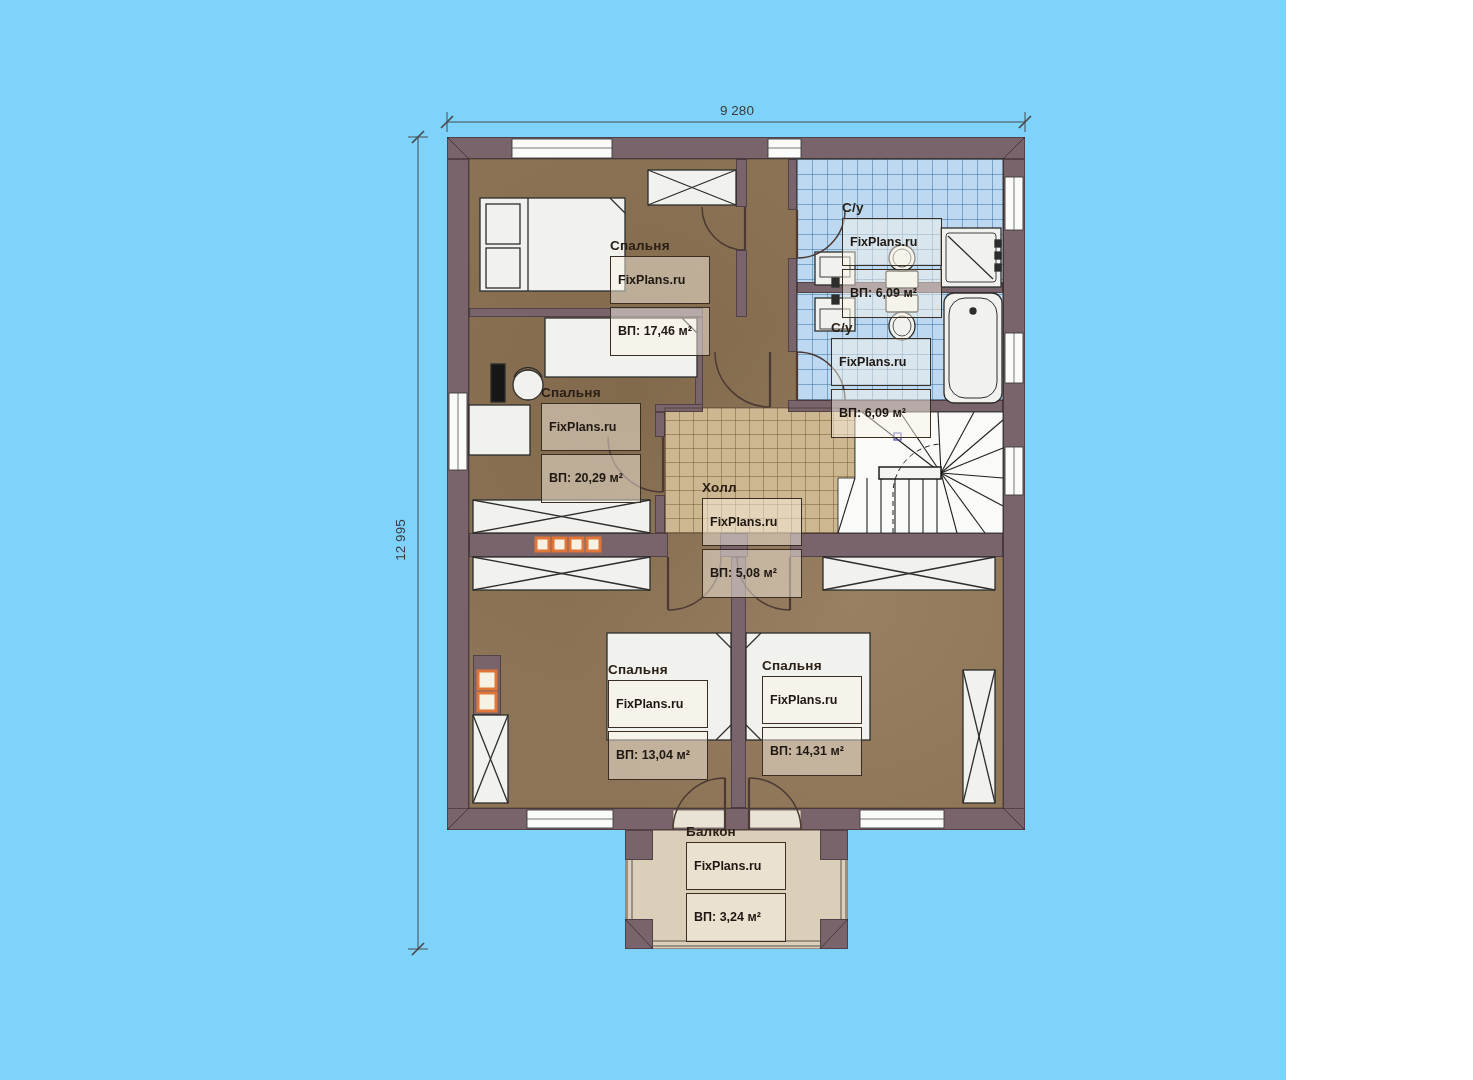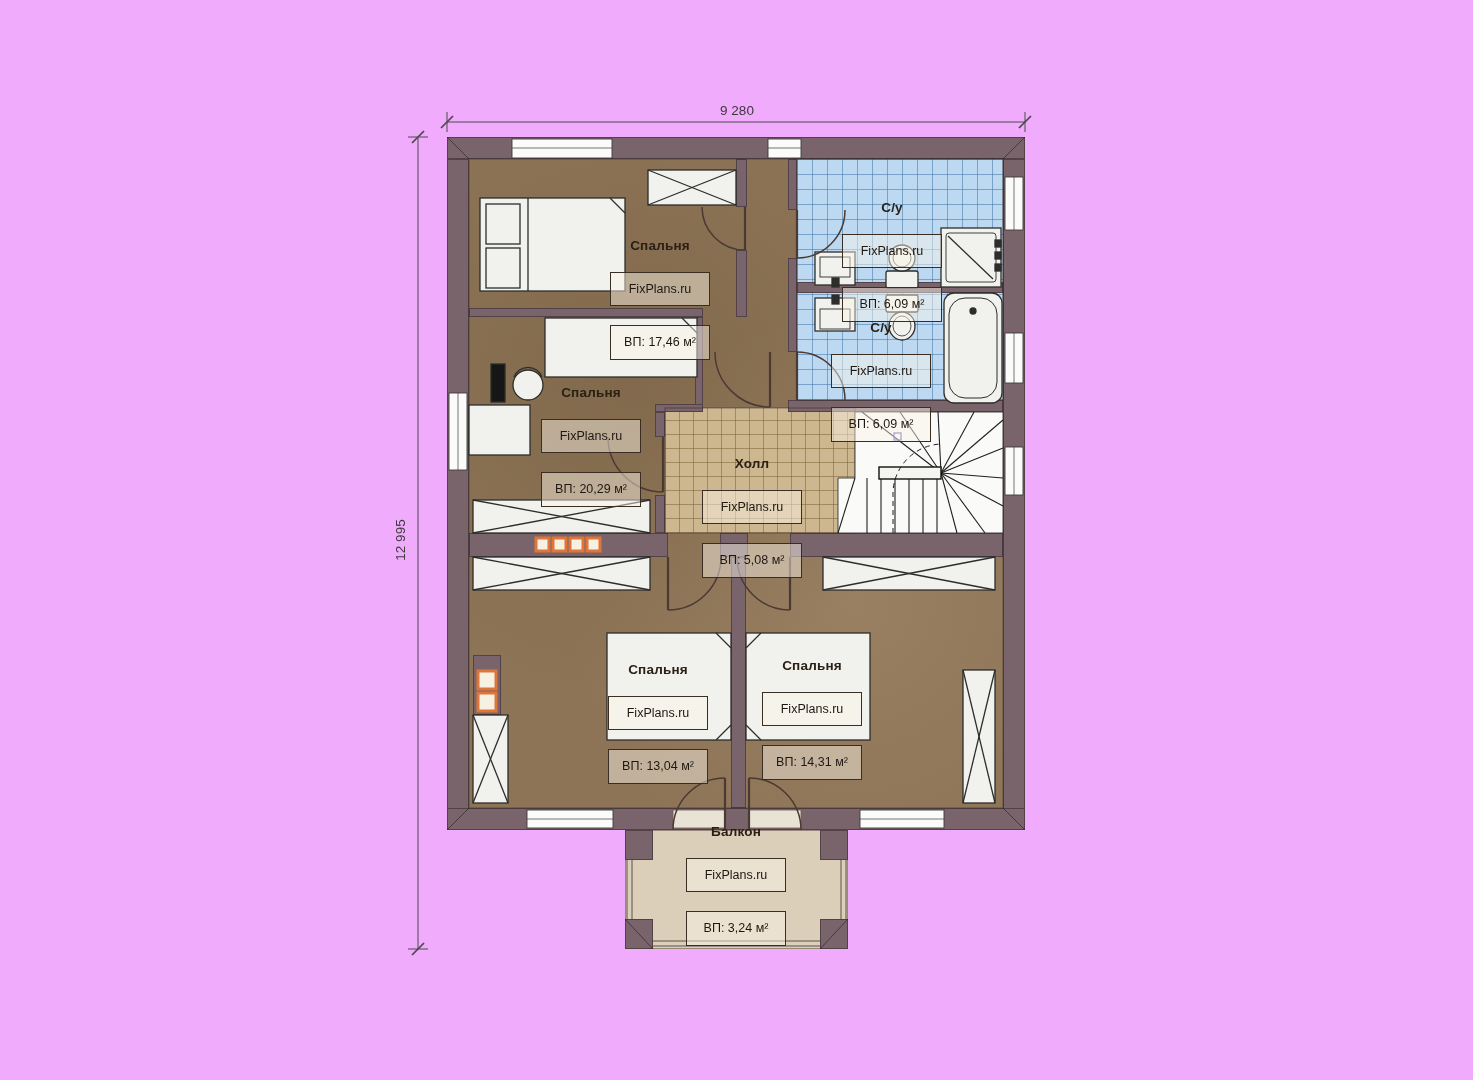--- a/index.html
+++ b/index.html
@@ -1,33 +1,33 @@
 <!DOCTYPE html>
 <html><head>
 <meta charset="utf-8">
 <style>
   html,body{margin:0;padding:0;background:#ffffff;}
-  #canvas{position:relative;width:1473px;height:1080px;background:#f0abfc;overflow:hidden;
+  #canvas{position:relative;width:1286px;height:1080px;background:#7dd3fc;overflow:hidden;
           font-family:"Liberation Sans", sans-serif;}
   .wall{position:absolute;background:#7a646b;box-shadow:inset 0 0 0 1px rgba(50,38,44,.55);}
   .floor-wood{position:absolute;background:#8d7456;
     background-image:radial-gradient(circle at 30% 35%, rgba(60,40,20,.14), transparent 55%),
                      radial-gradient(circle at 72% 68%, rgba(255,230,200,.10), transparent 50%);}
   .floor-bath{position:absolute;background:#bcd9f1;
     background-image:repeating-linear-gradient(0deg, rgba(64,118,168,.55) 0 1px, transparent 1px 15px),
                      repeating-linear-gradient(90deg, rgba(64,118,168,.55) 0 1px, transparent 1px 15px);}
   .floor-hall{position:absolute;background:#cdb790;
     background-image:repeating-linear-gradient(0deg, rgba(118,92,48,.5) 0 1px, transparent 1px 14px),
                      repeating-linear-gradient(90deg, rgba(118,92,48,.5) 0 1px, transparent 1px 14px);}
   .floor-balcony{position:absolute;background:#dbcfba;box-shadow:inset 0 0 0 1px rgba(80,66,58,.5);}
   svg{position:absolute;left:0;top:0;pointer-events:none;}
-  .room-label{position:absolute;transform:translateX(-50%);text-align:center;z-index:30;color:#241b12;}
+  .room-label{position:absolute;transform:translateX(-50%);text-align:left;z-index:30;color:#241b12;}
   .room-name{font-size:13.5px;font-weight:700;color:#2b2015;letter-spacing:.2px;margin-bottom:2px;}
-  .label-box{display:block;margin:19px auto 0;padding:8px 7px;border:1.6px solid #3a2d22;
-    background:rgba(250,244,232,.48);font-size:12.5px;font-weight:400;color:#1f1812;
+  .label-box{display:block;margin:3px auto 0;padding:15px 7px;border:1.6px solid #3a2d22;
+    background:rgba(250,244,232,.48);font-size:12.5px;font-weight:700;color:#1f1812;
     white-space:nowrap;min-width:84px;line-height:1.3;}
   .dim-label{position:absolute;font-size:13.5px;color:#3a3a3a;z-index:30;}
 </style>
 </head>
 <body>
 
 <div id="canvas">
 
   <div class="floor-wood" style="left:469px;top:159px;width:534px;height:649px;"></div>
   <div class="floor-bath" style="left:797px;top:159px;width:206px;height:241px;"></div>
@@ -334,21 +334,21 @@
     <div class="label-box">FixPlans.ru</div>
     <div class="label-box">ВП: 6,09 м²</div>
   </div>
 
   <div class="room-label" style="left:881px;top:320px;">
     <div class="room-name">С/у</div>
     <div class="label-box">FixPlans.ru</div>
     <div class="label-box">ВП: 6,09 м²</div>
   </div>
 
-  <div class="room-label" style="left:752px;top:456px;">
+  <div class="room-label" style="left:752px;top:480px;">
     <div class="room-name">Холл</div>
     <div class="label-box">FixPlans.ru</div>
     <div class="label-box">ВП: 5,08 м²</div>
   </div>
 
   <div class="room-label" style="left:658px;top:662px;">
     <div class="room-name">Спальня</div>
     <div class="label-box">FixPlans.ru</div>
     <div class="label-box">ВП: 13,04 м²</div>
   </div>

